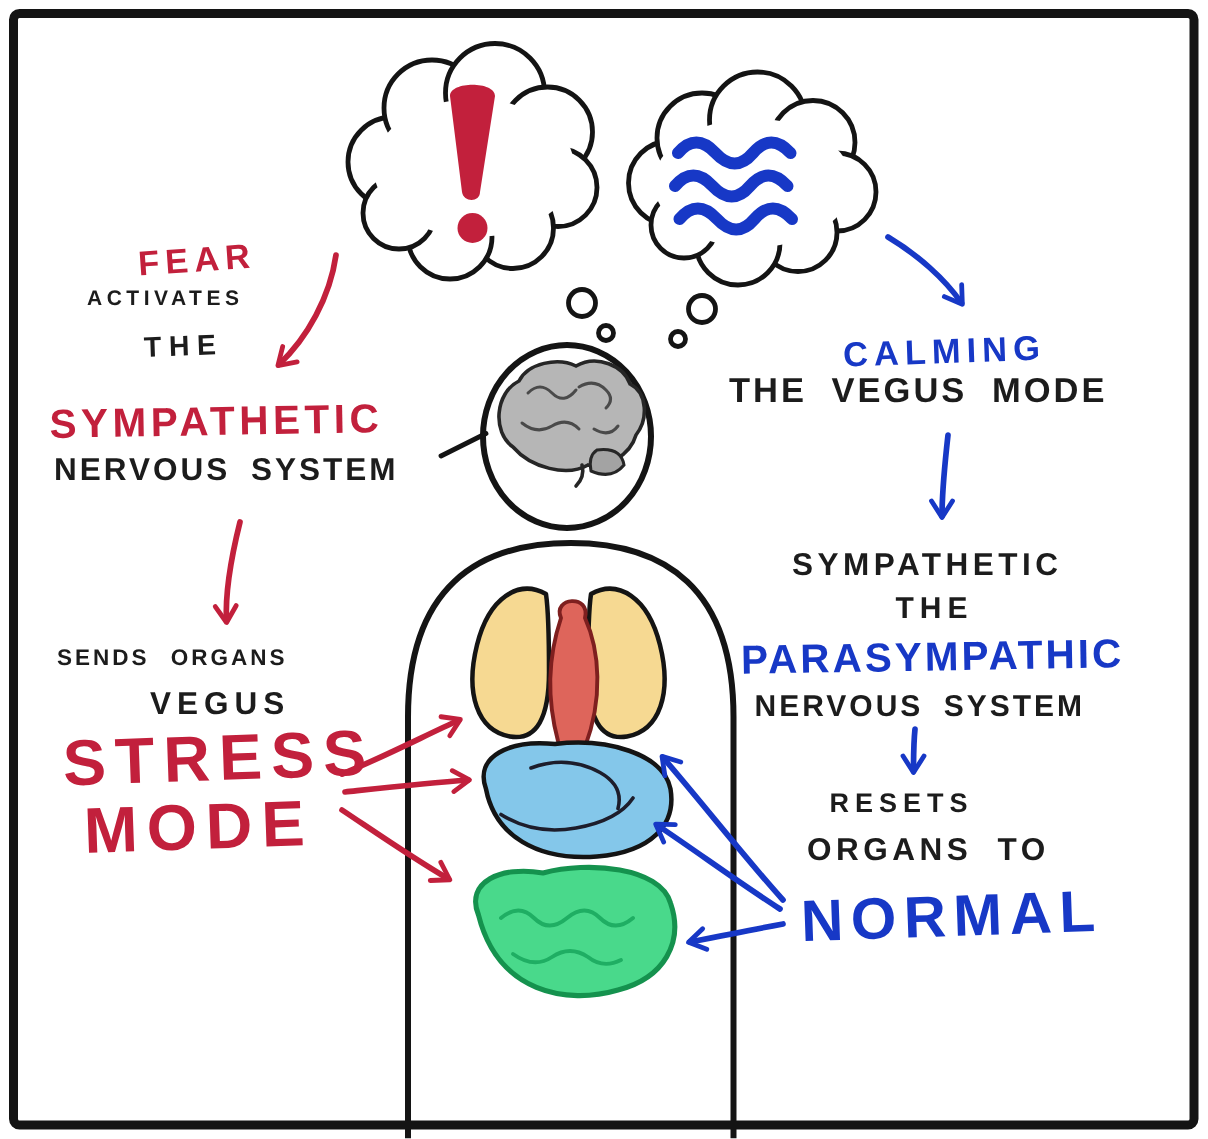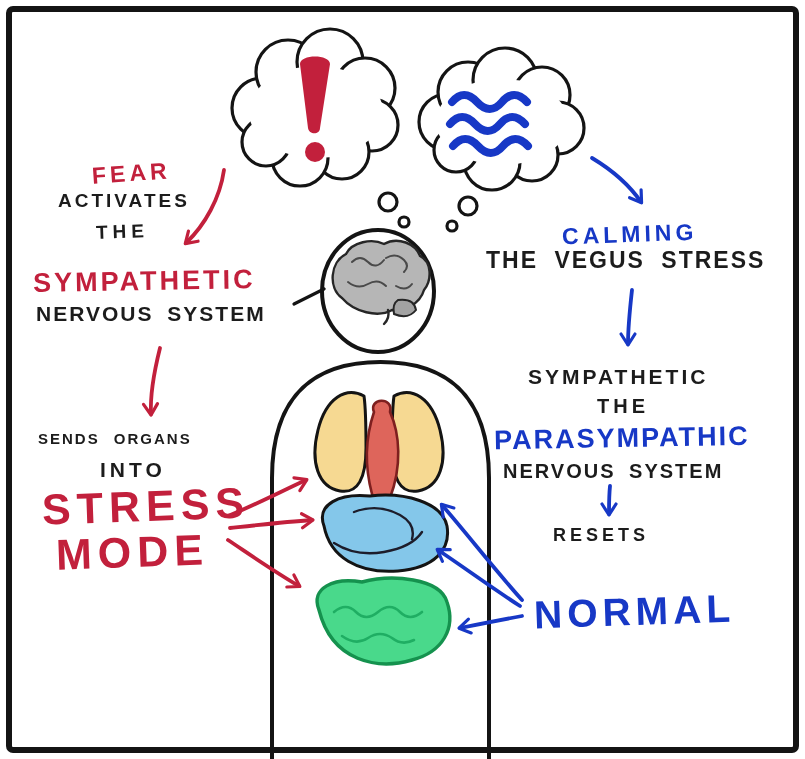--- a/index.html
+++ b/index.html
@@ -125,32 +125,33 @@
 
     <path class="arrow s-blue" marker-end="url(#ab)" d="M592,158 C612,170 630,186 641,202"></path>
     <path class="arrow s-blue" marker-end="url(#ab)" d="M632,290 C630,308 628,326 628,344"></path>
     <path class="arrow s-blue" marker-end="url(#ab)" d="M610,486 C609,496 609,505 609,514"></path>
     <path class="arrow s-blue" marker-end="url(#ab)" d="M522,600 C495,570 468,535 442,505"></path>
     <path class="arrow s-blue" marker-end="url(#ab)" d="M520,606 C492,588 465,568 438,550"></path>
     <path class="arrow s-blue" marker-end="url(#ab)" d="M522,616 C500,620 480,624 460,628"></path>
   </svg>
 
   <div class="label red" style="left:92px;top:160px;font-size:23px;letter-spacing:4px;transform:rotate(-4deg);">FEAR</div>
-  <div class="label" style="left:58px;top:190px;font-size:19px;letter-spacing:3px;">ACTIVATES</div>
+  <div class="label" style="left:58px;top:190px;font-size:14px;letter-spacing:3px;">ACTIVATES</div>
   <div class="label" style="left:96px;top:221px;font-size:19px;letter-spacing:5px;transform:rotate(-2deg);">THE</div>
   <div class="label red" style="left:33px;top:266px;font-size:27px;letter-spacing:3px;transform:rotate(-1deg);">SYMPATHETIC</div>
   <div class="label" style="left:36px;top:302px;font-size:21px;letter-spacing:2px;word-spacing:6px;">NERVOUS SYSTEM</div>
   <div class="label" style="left:38px;top:430px;font-size:15px;letter-spacing:2px;word-spacing:8px;">SENDS ORGANS</div>
-  <div class="label" style="left:100px;top:458px;font-size:21px;letter-spacing:4px;">INTO</div>
+  <div class="label" style="left:100px;top:458px;font-size:21px;letter-spacing:4px;">VEGUS</div>
   <div class="label red" style="left:42px;top:482px;font-size:43px;letter-spacing:6px;transform:rotate(-2deg);">STRESS</div>
   <div class="label red" style="left:56px;top:528px;font-size:43px;letter-spacing:6px;transform:rotate(-2deg);">MODE</div>
 
   <div class="label blue" style="left:562px;top:221px;font-size:23px;letter-spacing:4px;transform:rotate(-2deg);">CALMING</div>
-  <div class="label" style="left:486px;top:247px;font-size:23px;letter-spacing:2px;word-spacing:8px;">THE VEGUS STRESS</div>
+  <div class="label" style="left:486px;top:247px;font-size:23px;letter-spacing:2px;word-spacing:8px;">THE VEGUS MODE</div>
   <div class="label" style="left:528px;top:365px;font-size:21px;letter-spacing:3px;">SYMPATHETIC</div>
   <div class="label" style="left:597px;top:395px;font-size:20px;letter-spacing:4px;">THE</div>
   <div class="label blue" style="left:494px;top:423px;font-size:27px;letter-spacing:2px;transform:rotate(-1deg);">PARASYMPATHIC</div>
   <div class="label" style="left:503px;top:460px;font-size:20px;letter-spacing:2px;word-spacing:6px;">NERVOUS SYSTEM</div>
   <div class="label" style="left:553px;top:525px;font-size:18px;letter-spacing:4px;">RESETS</div>
+  <div class="label" style="left:538px;top:555px;font-size:21px;letter-spacing:3px;word-spacing:8px;">ORGANS TO</div>
   <div class="label blue" style="left:534px;top:590px;font-size:39px;letter-spacing:5px;transform:rotate(-2deg);">NORMAL</div>
 
   <div class="frame"></div>
 </div>
 
 </body></html>

